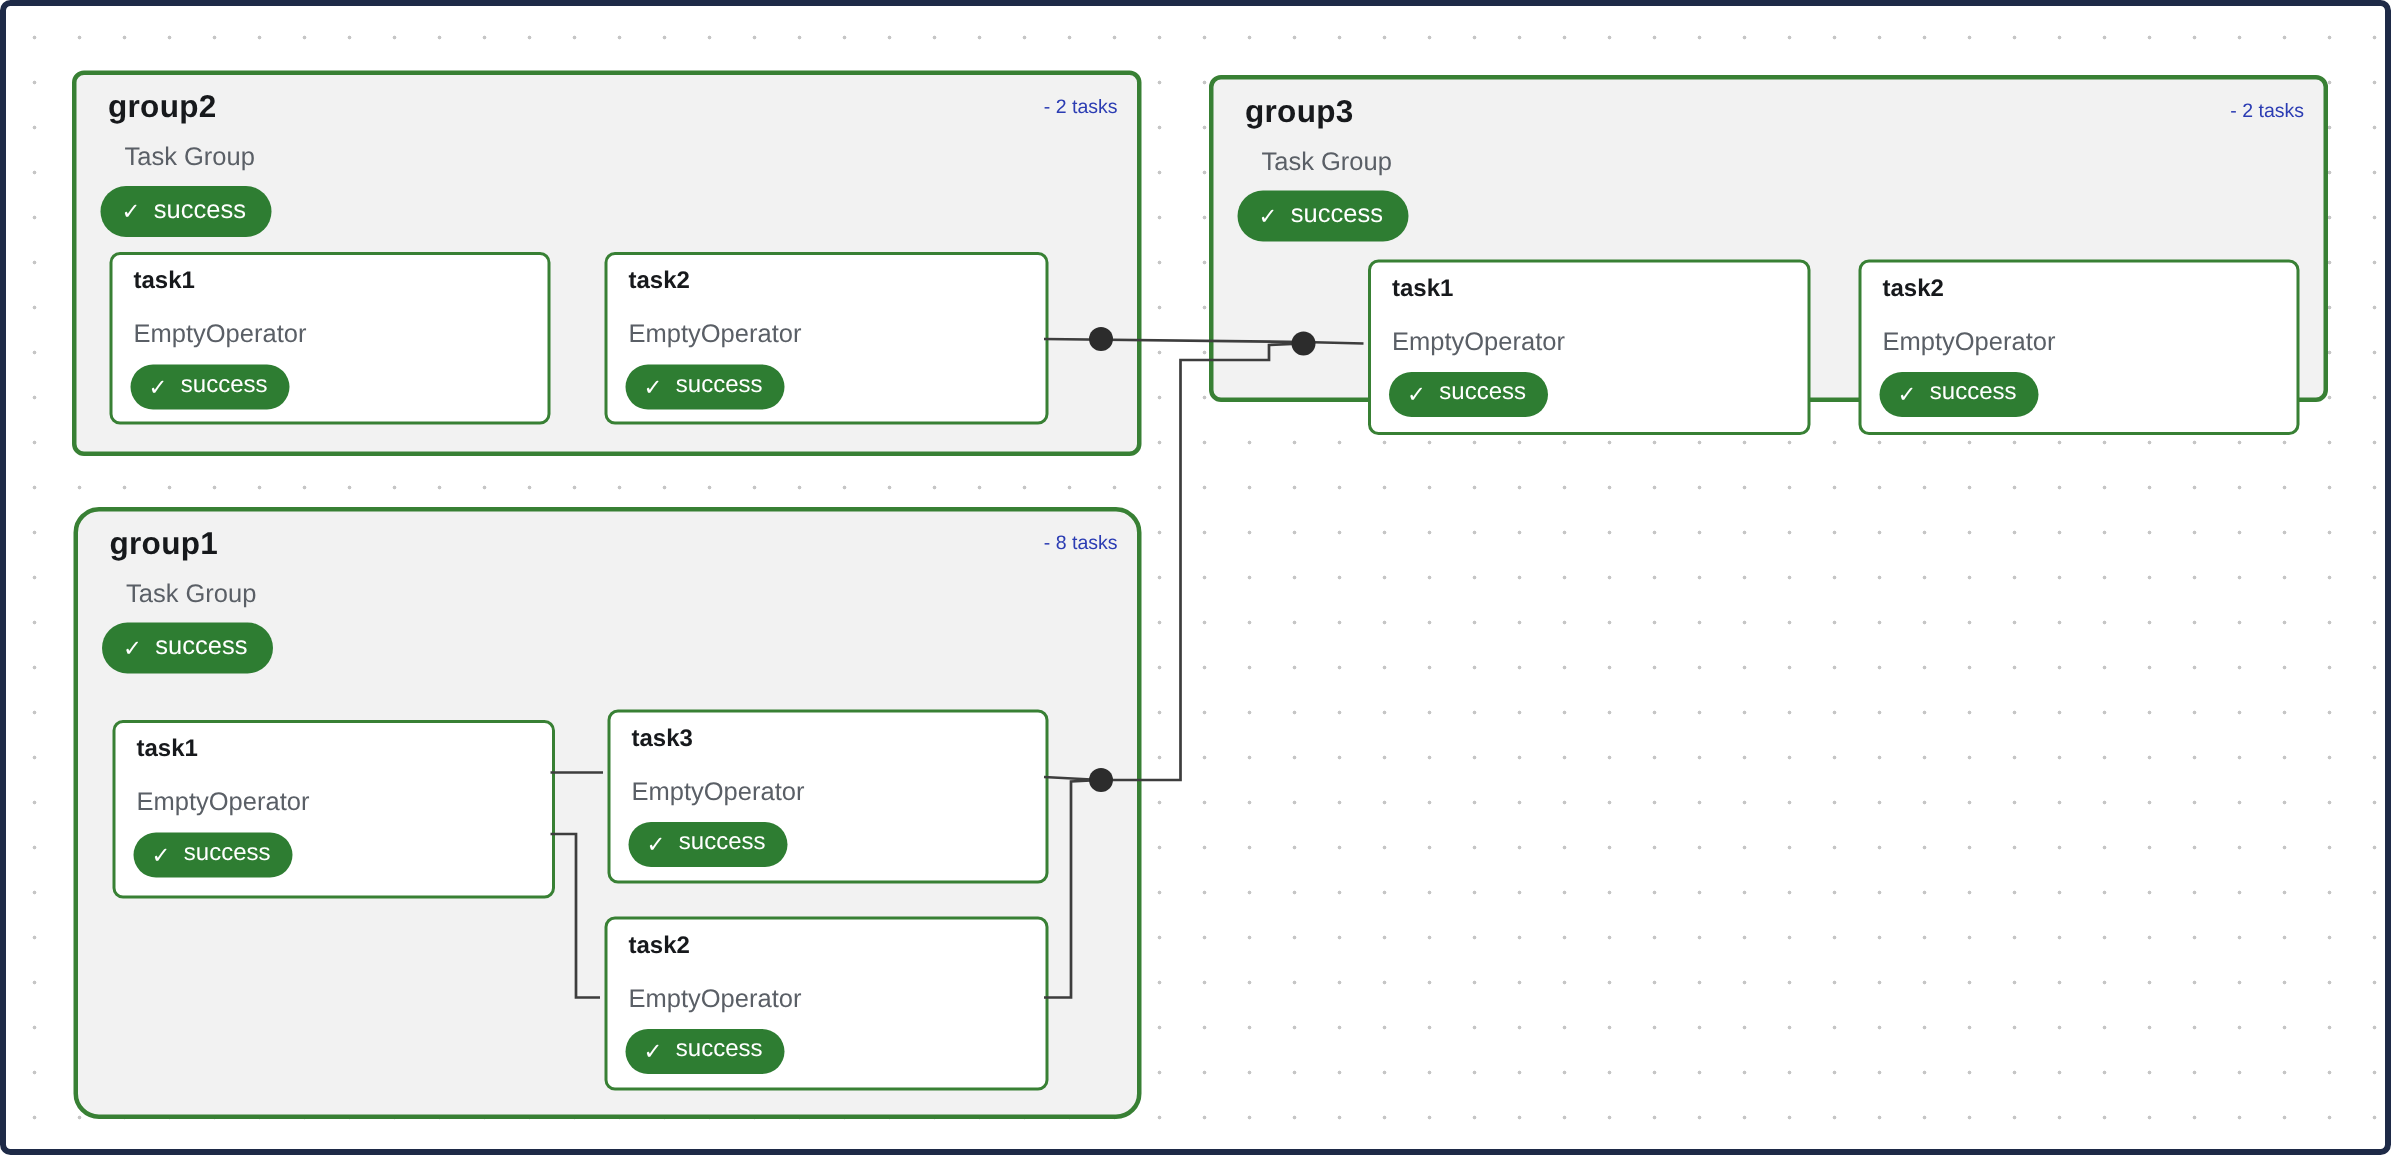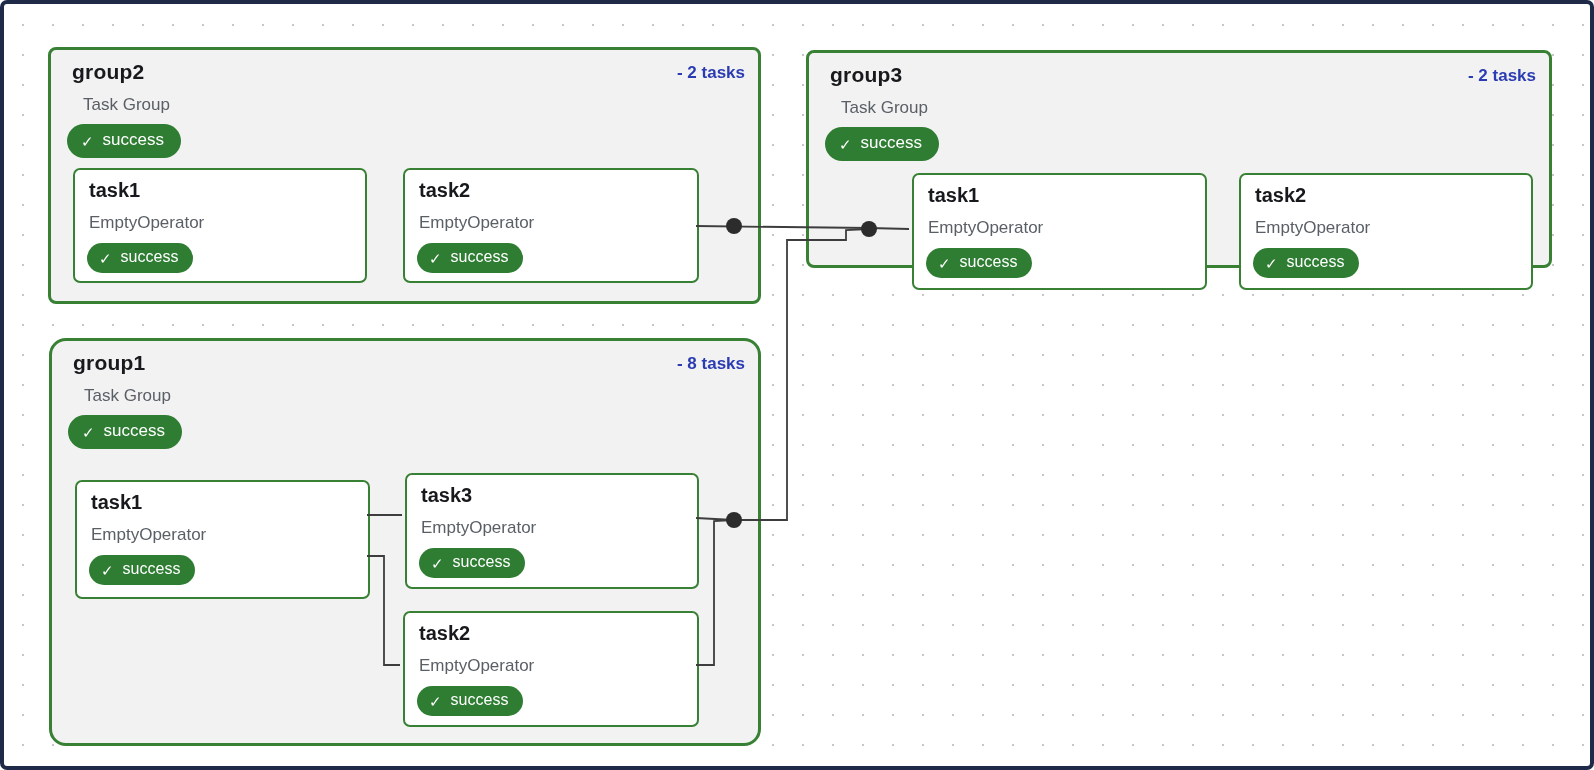--- a/index.html
+++ b/index.html
@@ -42,21 +42,21 @@
     position: absolute; left: 21px; top: 10px;
     font-size: 21px; font-weight: 700; color: var(--text);
     letter-spacing: 0.2px;
   }
   .group-sub {
     position: absolute; left: 32px; top: 45px;
     font-size: 17px; color: var(--muted);
   }
   .collapse-label {
     position: absolute; right: 13px; top: 13px;
-    font-size: 17px; color: var(--blue); font-weight: 700;
+    font-size: 13px; color: var(--blue); font-weight: 400;
     cursor: pointer;
   }
   .badge {
     position: absolute;
     display: inline-flex; align-items: center; gap: 9px;
     background: var(--green); color: #ffffff;
     border-radius: 999px;
     padding: 6px 17px 8px 14px;
     font-size: 17px;
     white-space: nowrap;
@@ -64,21 +64,21 @@
   .badge .check { font-size: 15px; line-height: 1; position: relative; top: 1px; }
   .group-badge { left: 16px; top: 74px; }
   .task {
     position: absolute;
     background: #ffffff;
     border: 2.5px solid var(--border-green);
     border-radius: 7px;
   }
   .task-title {
     position: absolute; left: 14px; top: 9px;
-    font-size: 20px; font-weight: 700; color: var(--text);
+    font-size: 16px; font-weight: 700; color: var(--text);
   }
   .task-op {
     position: absolute; left: 14px; top: 43px;
     font-size: 17px; color: var(--muted);
   }
   .task-badge {
     left: 12px; top: 73px;
     padding: 5px 15px 7px 12px; font-size: 16px;
   }
   svg.edges {

